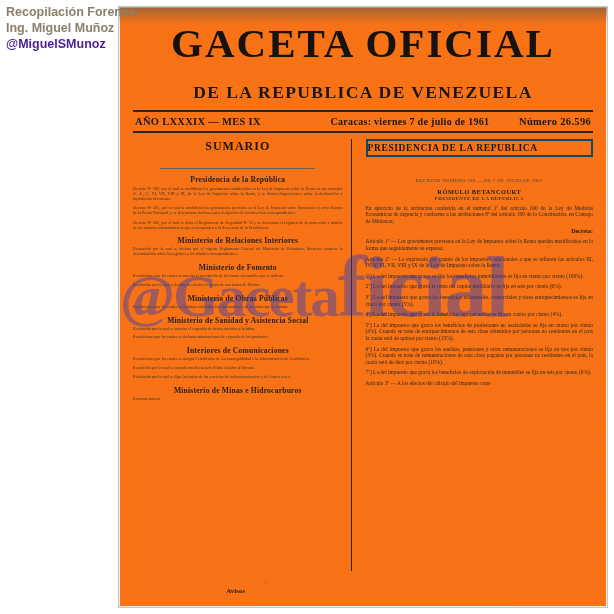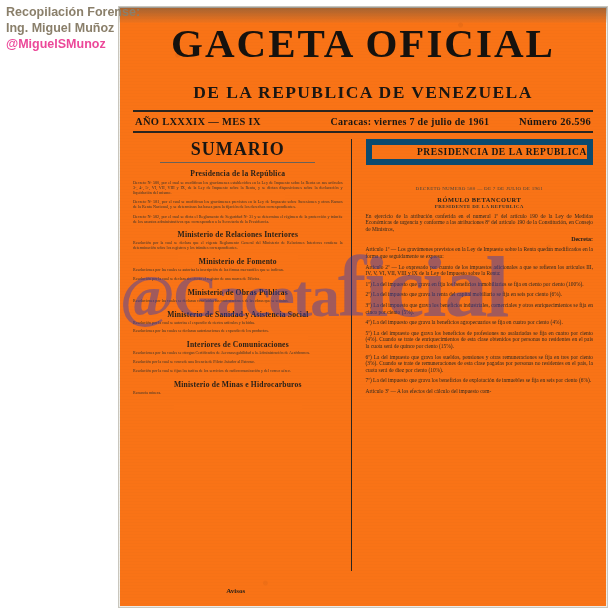--- a/index.html
+++ b/index.html
@@ -12,21 +12,21 @@
   }
   
   .credit{
     position:absolute;left:6px;top:4px;
     font-family:"Liberation Sans", sans-serif;
     font-size:12.5px;line-height:16px;
     color:#8a7f6a;font-weight:600;
     z-index:6;
   }
   .credit .l2{color:#8a7f6a;}
-  .credit .l3{color:#ec4899;}
+  .credit .l3{color:#4c1d95;}
 
   
   .page{
     position:absolute;left:118px;top:6px;
     width:488px;height:600px;
     background:#f97316;
     border:1px solid #c9c6bd;
     box-shadow:0 0 0 1px #efeee9 inset;
     overflow:hidden;
     z-index:2;
@@ -95,29 +95,29 @@
   }
   .col{position:relative;}
   .col-left{width:47%;padding-right:8px;}
   .col-div{
     width:0;border-left:1.4px solid #2a2520;margin:0 6px 0 0;
   }
   .col-right{width:51%;padding-left:8px;}
 
   .col-head{
     text-align:center;
-    font-size:18px;font-weight:700;letter-spacing:1px;
-    color:#1a1612;margin-bottom:2px;
+    font-size:12px;font-weight:700;letter-spacing:1px;
+    color:#1a1612;margin-bottom:14px;
   }
   .col-head-under{
     height:1px;background:#6a6258;width:74%;margin:2px auto 6px auto;
   }
   .col-head-r{
-    text-align:right;font-size:9.5px;font-weight:700;letter-spacing:.6px;
-    color:#1a1612;border:6px solid #0c4a6e;padding:2px 0;margin-bottom:21px;
+    text-align:left;font-size:9.5px;font-weight:700;letter-spacing:.6px;
+    color:#1a1612;border:2px solid #0c4a6e;padding:2px 0;margin-bottom:21px;
   }
 
   .sec-title{
     text-align:center;font-size:7.6px;font-weight:700;
     color:#241f19;margin:6px 0 2px 0;letter-spacing:.2px;
   }
   .sec-title .u{border-bottom:6px solid #f97316;padding-bottom:15px;}
 
   .para{
     font-size:4.2px;line-height:5.2px;color:#3a342c;

